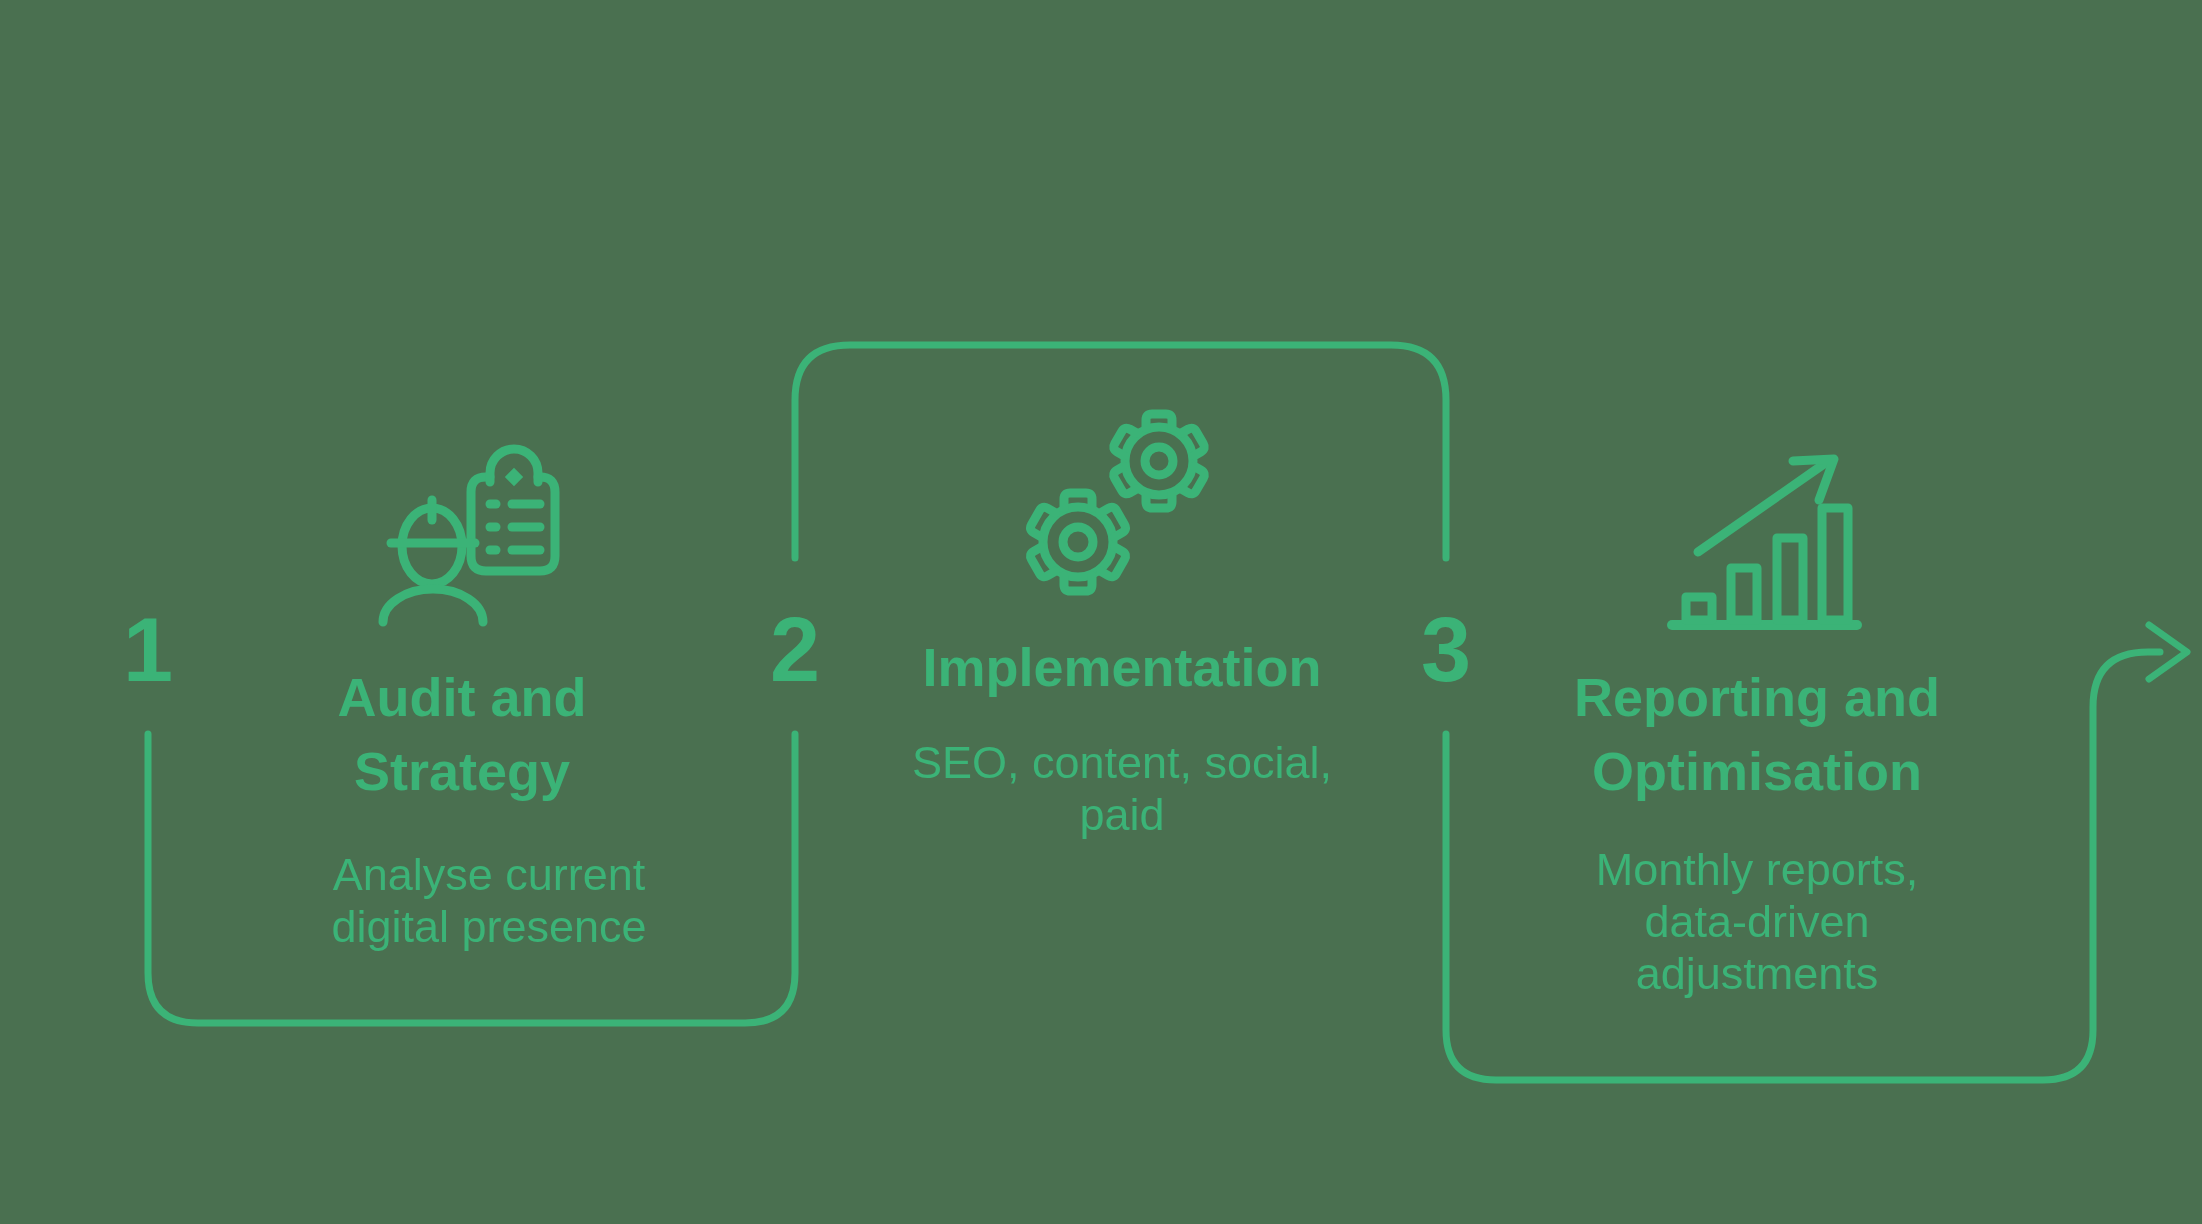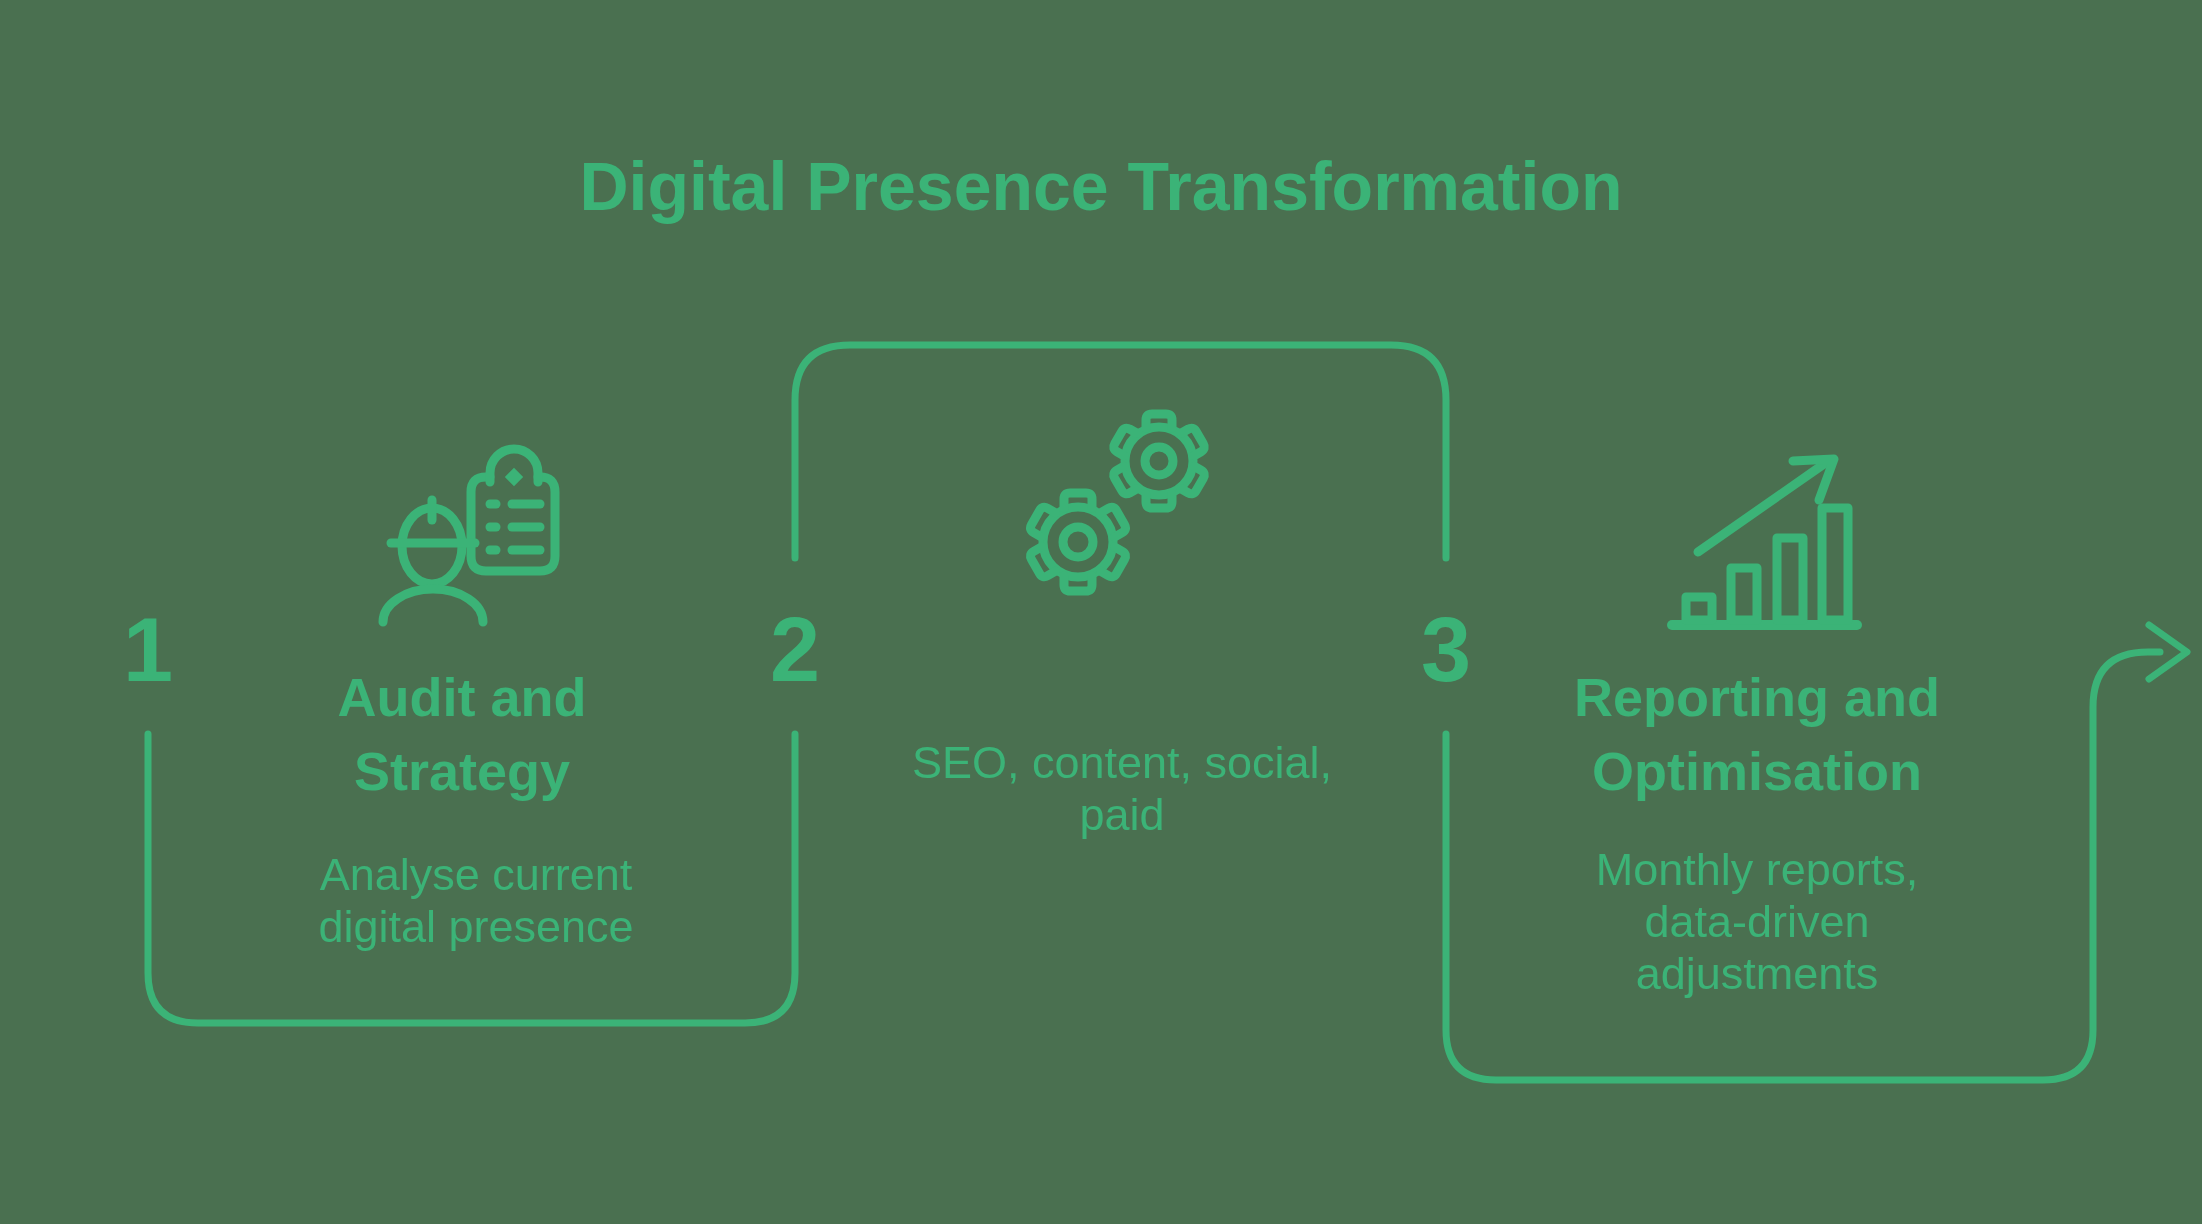--- a/index.html
+++ b/index.html
@@ -16,21 +16,21 @@
   .fillacc{fill:var(--accent);stroke:none;}
   .txt{position:absolute;color:var(--accent);text-align:center;transform:translateX(-50%);white-space:pre-line;}
   .title{top:152px;left:1101px;font-size:68px;font-weight:bold;line-height:68px;}
   .num{font-size:90px;font-weight:bold;line-height:90px;top:605px;}
   .n1{left:148px;} .n2{left:795px;} .n3{left:1446px;}
   .h{font-size:54px;font-weight:bold;line-height:74px;}
   .h.s1{left:462px;top:660px;}
   .h.s2{left:1122px;top:630px;}
   .h.s3{left:1757px;top:660px;}
   .d{font-size:45px;line-height:52px;}
-  .d.s1{left:476px;top:849px;}
+  .d.s1{left:489px;top:849px;}
   .d.s2{left:1122px;top:737px;}
   .d.s3{left:1757px;top:844px;}
 </style>
 </head>
 <body>
 
 <div class="stage">
 
   <svg class="art" viewBox="0 0 2202 1224" aria-hidden="true">
 
@@ -84,31 +84,31 @@
       <line class="stroke thick" x1="1672" y1="625" x2="1857" y2="625"></line>
       <rect class="stroke" x="1686" y="597" width="26" height="23"></rect>
       <rect class="stroke" x="1731" y="568" width="26" height="52"></rect>
       <rect class="stroke" x="1777" y="538" width="26" height="82"></rect>
       <rect class="stroke" x="1822" y="508" width="26" height="112"></rect>
       <line class="stroke" x1="1698" y1="552" x2="1824" y2="464"></line>
       <path class="stroke" d="M 1793,461 L 1834,459 L 1819,500"></path>
     </g>
   </svg>
 
-  <div class="txt title">Digital Presence Transformation</div>
 
   <div class="txt num n1">1</div>
   <div class="txt num n2">2</div>
   <div class="txt num n3">3</div>
 
   <div class="txt h s1">Audit and
 Strategy</div>
   <div class="txt d s1">Analyse current
 digital presence</div>
 
+  <div class="txt h s2">Implementation</div>
   <div class="txt d s2">SEO, content, social,
 paid</div>
 
   <div class="txt d s3">Monthly reports,
 data-driven
 adjustments</div>
   <div class="txt h s3">Reporting and
 Optimisation</div>
 
 </div>

